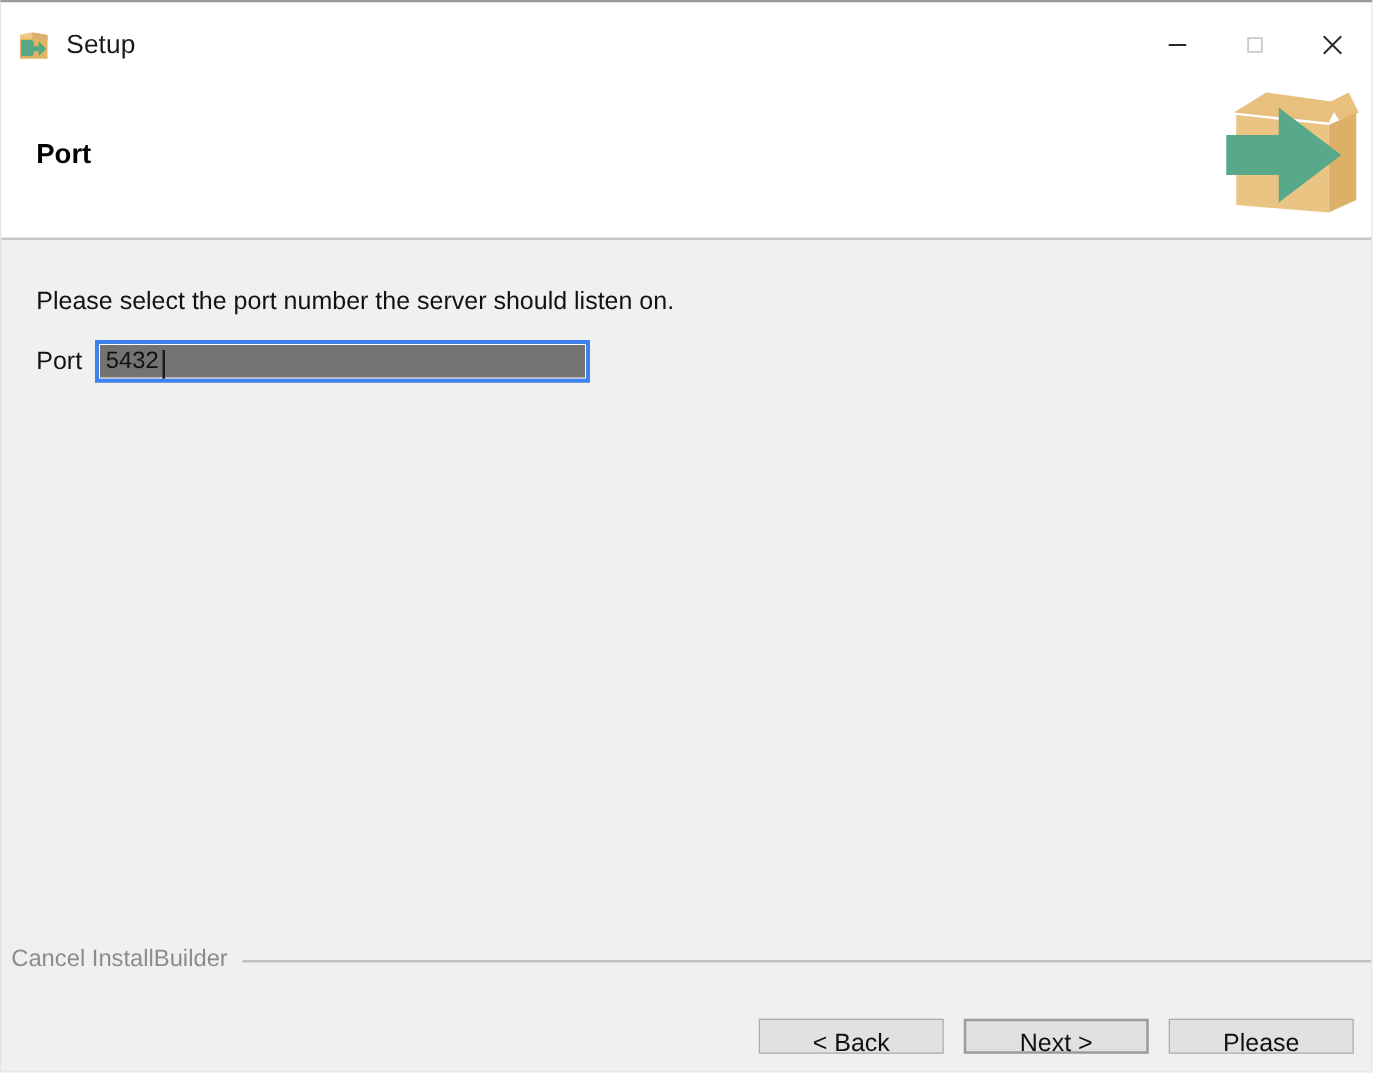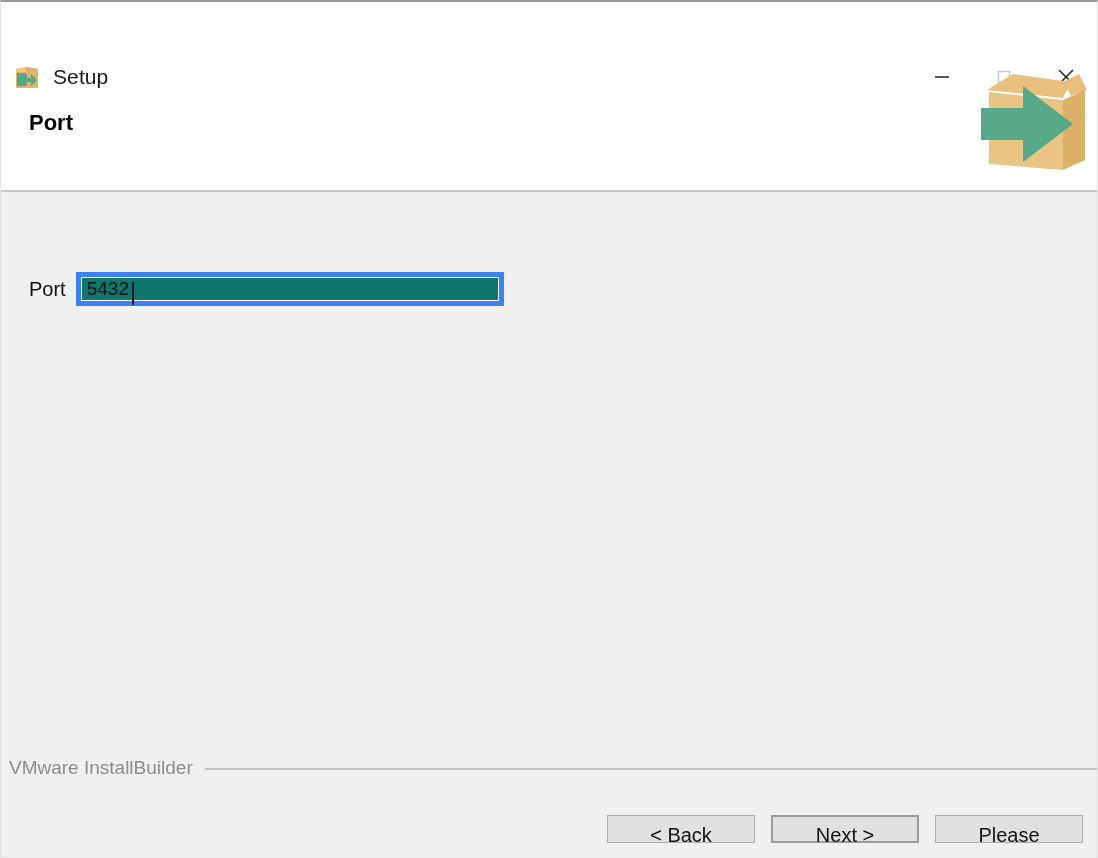--- a/index.html
+++ b/index.html
@@ -35,21 +35,20 @@
     background: #ffffff;
     border-bottom: 2px solid #c8c8c8;
     flex: 0 0 auto;
   }
 
   #titlebar {
     position: relative;
     height: 68px;
     display: flex;
     align-items: center;
-    margin-top: 41px;
   }
 
   #app-icon {
     margin-left: 12px;
     width: 28px;
     height: 28px;
     position: relative;
     flex: 0 0 auto;
   }
 
@@ -126,24 +125,24 @@
   }
 
   #port-label {
     font-size: 20px;
     color: #111111;
     margin-right: 10px;
   }
 
   #port-input-wrap {
     position: relative;
-    width: 428px;
+    width: 396px;
     height: 34px;
-    background: #0f766e;
-    border: 5px solid #3b82f6;
+    background: #737373;
+    border: 3px solid #3b82f6;
     box-shadow: inset 0 0 0 1px #ffffff;
     display: flex;
     align-items: center;
     box-sizing: border-box;
   }
 
   #port-input {
     border: none;
     outline: none;
     background: transparent;
@@ -279,34 +278,35 @@
         <path d="M22 32 L96 40 L96 110 L22 104 Z" fill="#eac482"></path>
         <path d="M96 40 L118 30 L118 100 L96 110 Z" fill="#ddb068"></path>
 
         <path d="M14 48 L56 48 L56 26 L106 64 L56 102 L56 80 L14 80 Z" fill="#57a98a"></path>
       </svg>
     </div>
   </div>
 
   <div id="content">
 
+    <div id="instruction">Please select the port number the server should listen on.</div>
 
     <div id="form-row">
       <span id="port-label">Port</span>
       <div id="port-input-wrap">
         <input id="port-input" type="text" value="5432" style="">
         <div id="caret"></div>
       </div>
     </div>
   </div>
 
   <div id="footer">
 
     <div id="brand-row">
-      <span id="brand-text">VMware InstallBuilder</span>
+      <span id="brand-text">Cancel InstallBuilder</span>
       <span id="brand-rule"></span>
     </div>
 
     <div id="button-bar">
       <button class="dlg-btn">&lt; Back</button>
       <button class="dlg-btn default">Next &gt;</button>
       <button class="dlg-btn">Please</button>
     </div>
   </div>
 

